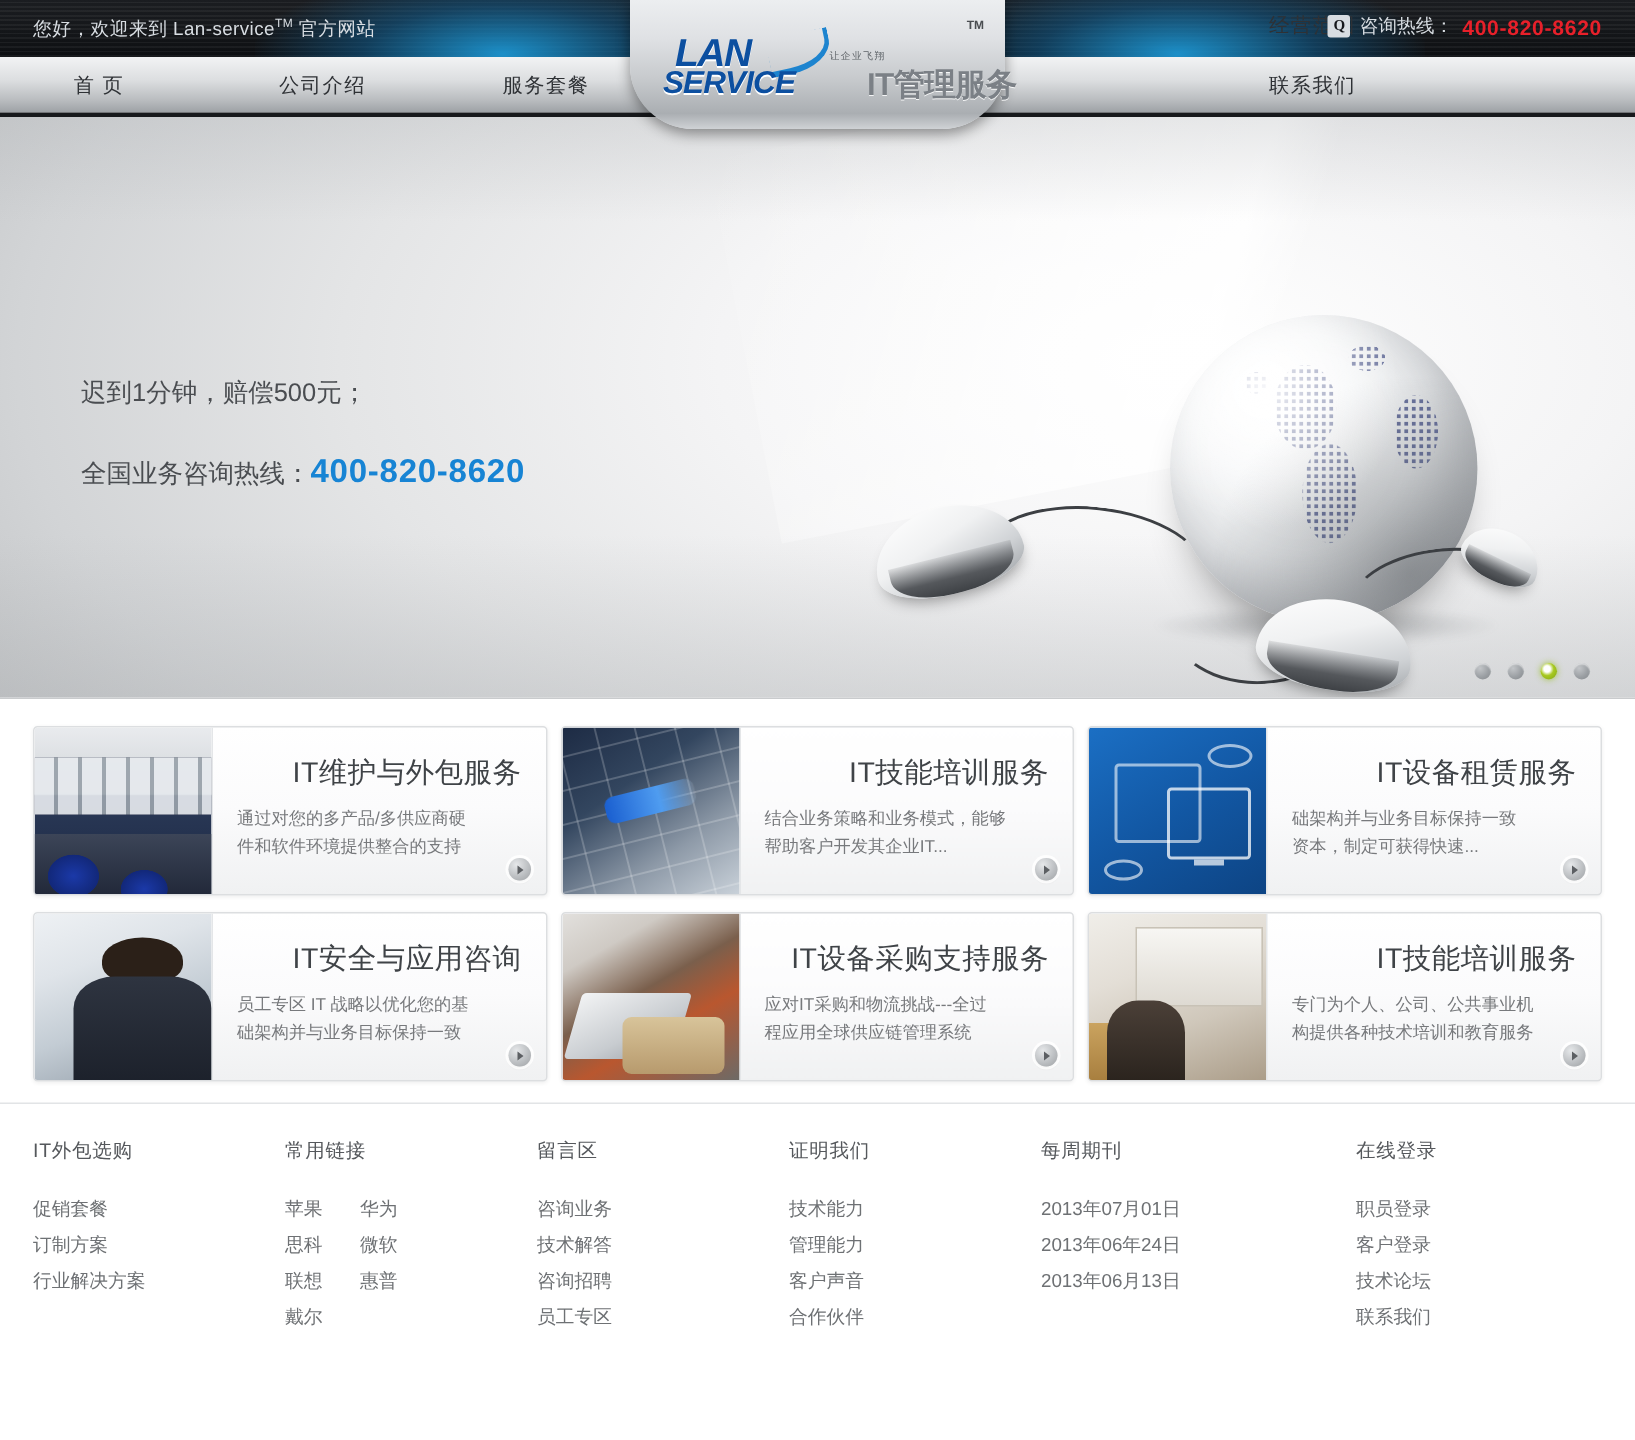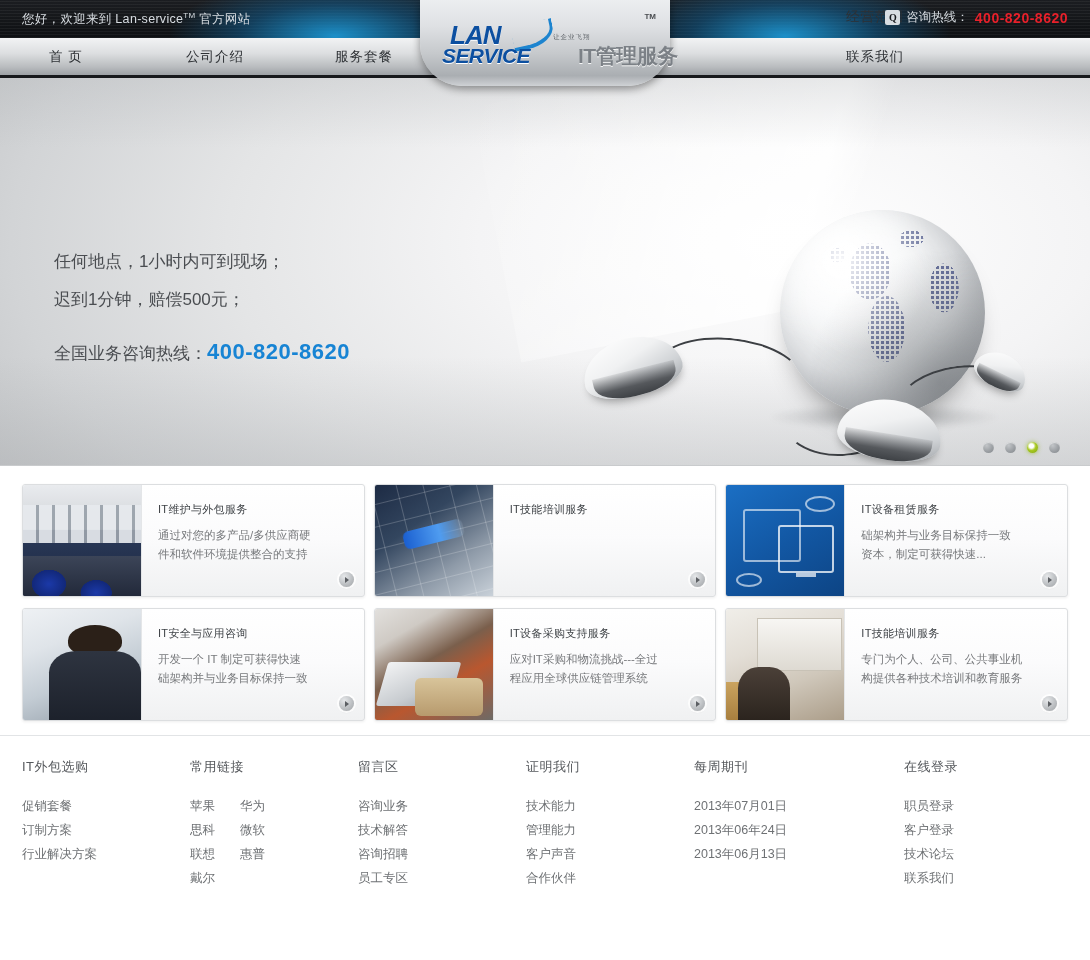--- a/index.html
+++ b/index.html
@@ -211,21 +211,21 @@
     border:1px solid #dcdee0; border-radius:3px;
     box-shadow:0 1px 3px rgba(0,0,0,.07);
     cursor:pointer; overflow:hidden;
   }
   .card-thumb {
     width:119px; min-width:119px; height:111px; position:relative; overflow:hidden;
     border-right:1px solid #e4e6e8;
   }
   .card-body { padding:17px 16px 0 16px; position:relative; flex:1; }
   .card-title {
-    font-size:11px; color:#3f4347; margin-bottom:9px; letter-spacing:.3px; white-space:nowrap;
+    font-size:19px; color:#3f4347; margin-bottom:9px; letter-spacing:.3px; white-space:nowrap;text-align:right;
   }
   .card-desc { font-size:11.5px; color:#77797c; line-height:1.65; }
   .card-arrow {
     position:absolute; right:10px; bottom:9px; width:15px; height:15px; border-radius:50%;
     background:radial-gradient(circle at 35% 30%, #e6e8ea 0%, #bdc0c3 55%, #9ea1a4 100%);
     box-shadow:0 0 0 2px rgba(255,255,255,.85), 0 1px 2px rgba(0,0,0,.22);
     display:flex; align-items:center; justify-content:center;
   }
   .card-arrow .tri {
     width:0; height:0; border-left:4px solid #5c5f63;
@@ -385,21 +385,20 @@
       <div class="cable c2"></div>
       <div class="cable c3"></div>
       <div class="mouse m1"></div>
       <div class="mouse m2"></div>
       <div class="mouse m3"></div>
     </div>
 
     <div class="vign"></div>
 
     <div class="hero-copy">
-      <div class="hero-line">任何地点，1小时内可到现场；</div>
       <div class="hero-line">迟到1分钟，赔偿500元；</div>
       <div class="hero-tel">
         <span>全国业务咨询热线：</span><span class="num">400-820-8620</span>
       </div>
     </div>
 
     <div class="dots-nav">
       <div class="cdot"></div>
       <div class="cdot"></div>
       <div class="cdot active"></div>
@@ -424,20 +423,24 @@
           <div class="tri"></div>
         </div>
     </div>
 
     <div class="card">
       <div class="card-thumb">
           <div class="th th-keyboard"></div>
         </div>
       <div class="card-body">
         <div class="card-title">IT技能培训服务</div>
+        <div class="card-desc">
+          <div>结合业务策略和业务模式，能够</div>
+          <div>帮助客户开发其企业IT...</div>
+        </div>
       </div>
       <div class="card-arrow">
           <div class="tri"></div>
         </div>
     </div>
 
     <div class="card">
       <div class="card-thumb">
         <div class="th th-lease">
           <div class="th-cloud1"></div>
@@ -456,21 +459,21 @@
         </div>
     </div>
 
     <div class="card">
       <div class="card-thumb">
           <div class="th th-consult"></div>
         </div>
       <div class="card-body">
         <div class="card-title">IT安全与应用咨询</div>
         <div class="card-desc">
-          <div>开发一个 IT 制定可获得快速</div>
+          <div>员工专区 IT 战略以优化您的基</div>
           <div>础架构并与业务目标保持一致</div>
         </div>
       </div>
       <div class="card-arrow">
           <div class="tri"></div>
         </div>
     </div>
 
     <div class="card">
       <div class="card-thumb">

